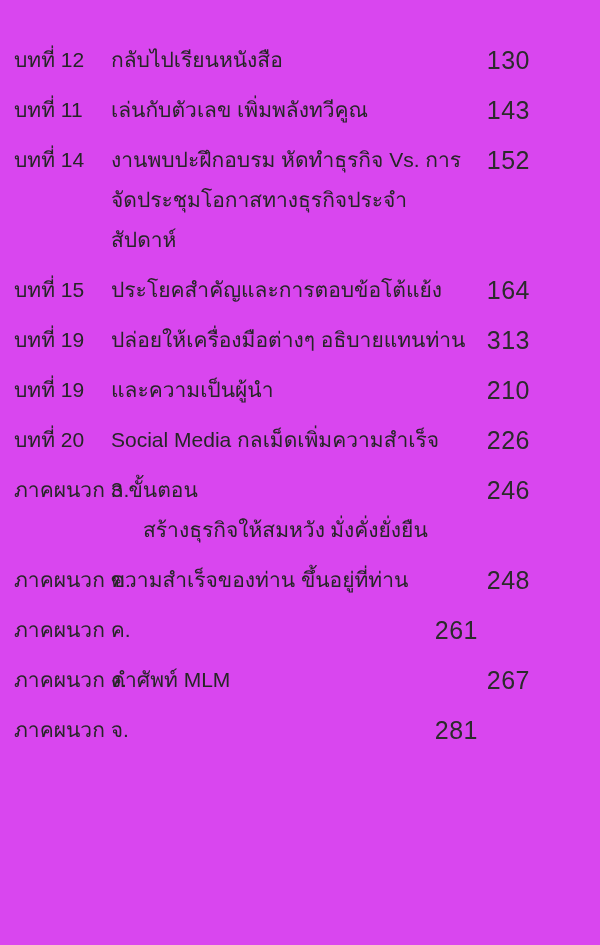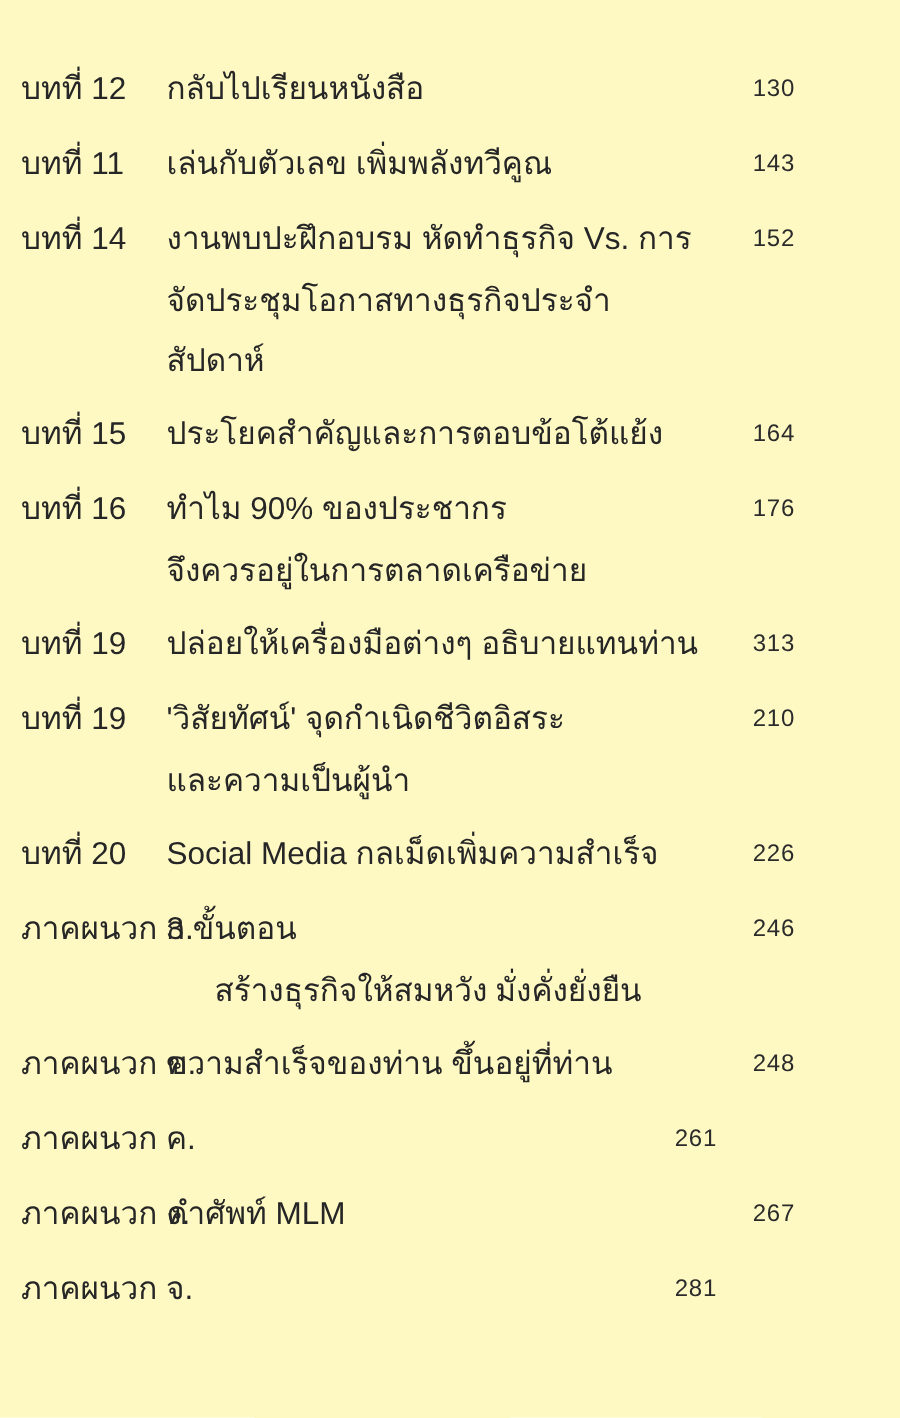--- a/index.html
+++ b/index.html
@@ -13,21 +13,21 @@
     overflow: hidden;
     font-family: "Liberation Sans", "DejaVu Sans", sans-serif;
     color: #262626;
     -webkit-font-smoothing: antialiased;
   }
   .page {
     box-sizing: border-box;
     width: 600px;
     height: 945px;
     padding: 40px 70px 0 14px;
-    background: #fef9c3;
+    background: #d946ef;
   }
   .entry {
     display: grid;
     grid-template-columns: 97px 1fr 52px;
     align-items: start;
     margin-bottom: 10px;
     font-size: 21px;
     line-height: 40px;
   }
   .entry .label {
@@ -38,21 +38,21 @@
   }
   .entry .title .line2 {
     display: block;
     font-family: Liberation Serif, serif;
   }
   .entry .title .line2.indented {
     margin-left: 32px;
   }
   .entry .pageno {
     text-align: right;
-    font-size: 16px;
+    font-size: 25px;
     letter-spacing: 0.5px;
     color: #2b2b2b;
   }
 </style>
 </head>
 <body>
 
 <div class="page">
 
   <div class="entry">
@@ -75,40 +75,31 @@
     </span>
     <span class="pageno">152</span>
   </div>
 
   <div class="entry">
     <span class="label">บทที่ 15</span>
     <span class="title">ประโยคสำคัญและการตอบข้อโต้แย้ง</span>
     <span class="pageno">164</span>
   </div>
 
-  <div class="entry">
-    <span class="label">บทที่ 16</span>
-    <span class="title">
-      <span>ทำไม 90% ของประชากร</span>
-      <span class="line2">จึงควรอยู่ในการตลาดเครือข่าย</span>
-    </span>
-    <span class="pageno">176</span>
-  </div>
 
 
   <div class="entry">
     <span class="label">บทที่ 19</span>
     <span class="title">ปล่อยให้เครื่องมือต่างๆ อธิบายแทนท่าน</span>
     <span class="pageno">313</span>
   </div>
 
   <div class="entry">
     <span class="label">บทที่ 19</span>
     <span class="title">
-      <span>'วิสัยทัศน์' จุดกำเนิดชีวิตอิสระ</span>
       <span class="line2">และความเป็นผู้นำ</span>
     </span>
     <span class="pageno">210</span>
   </div>
 
   <div class="entry">
     <span class="label">บทที่ 20</span>
     <span class="title">Social Media กลเม็ดเพิ่มความสำเร็จ</span>
     <span class="pageno">226</span>
   </div>

